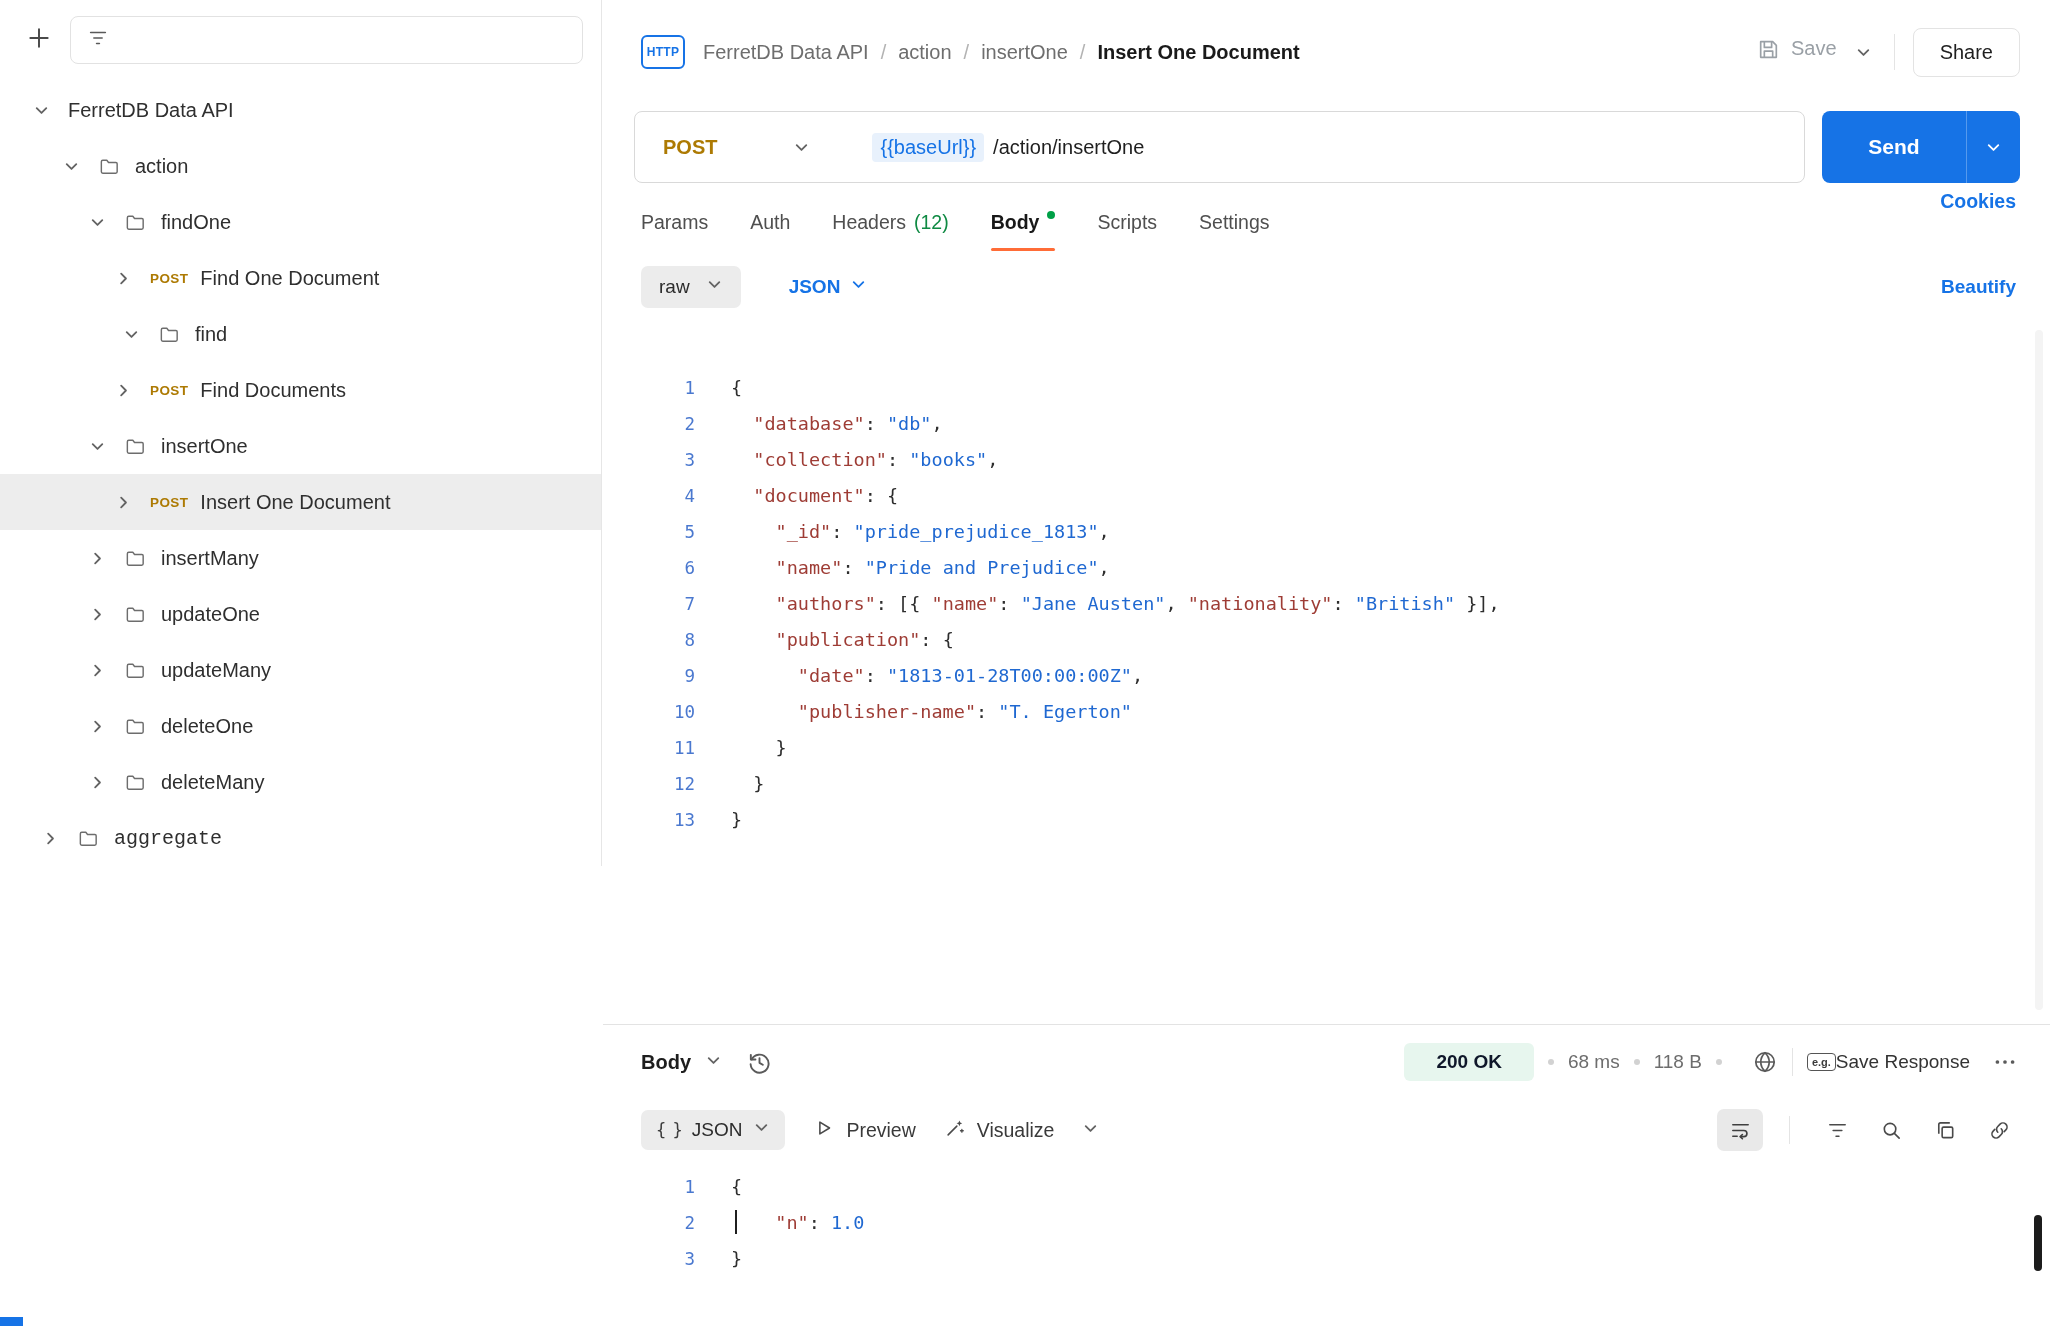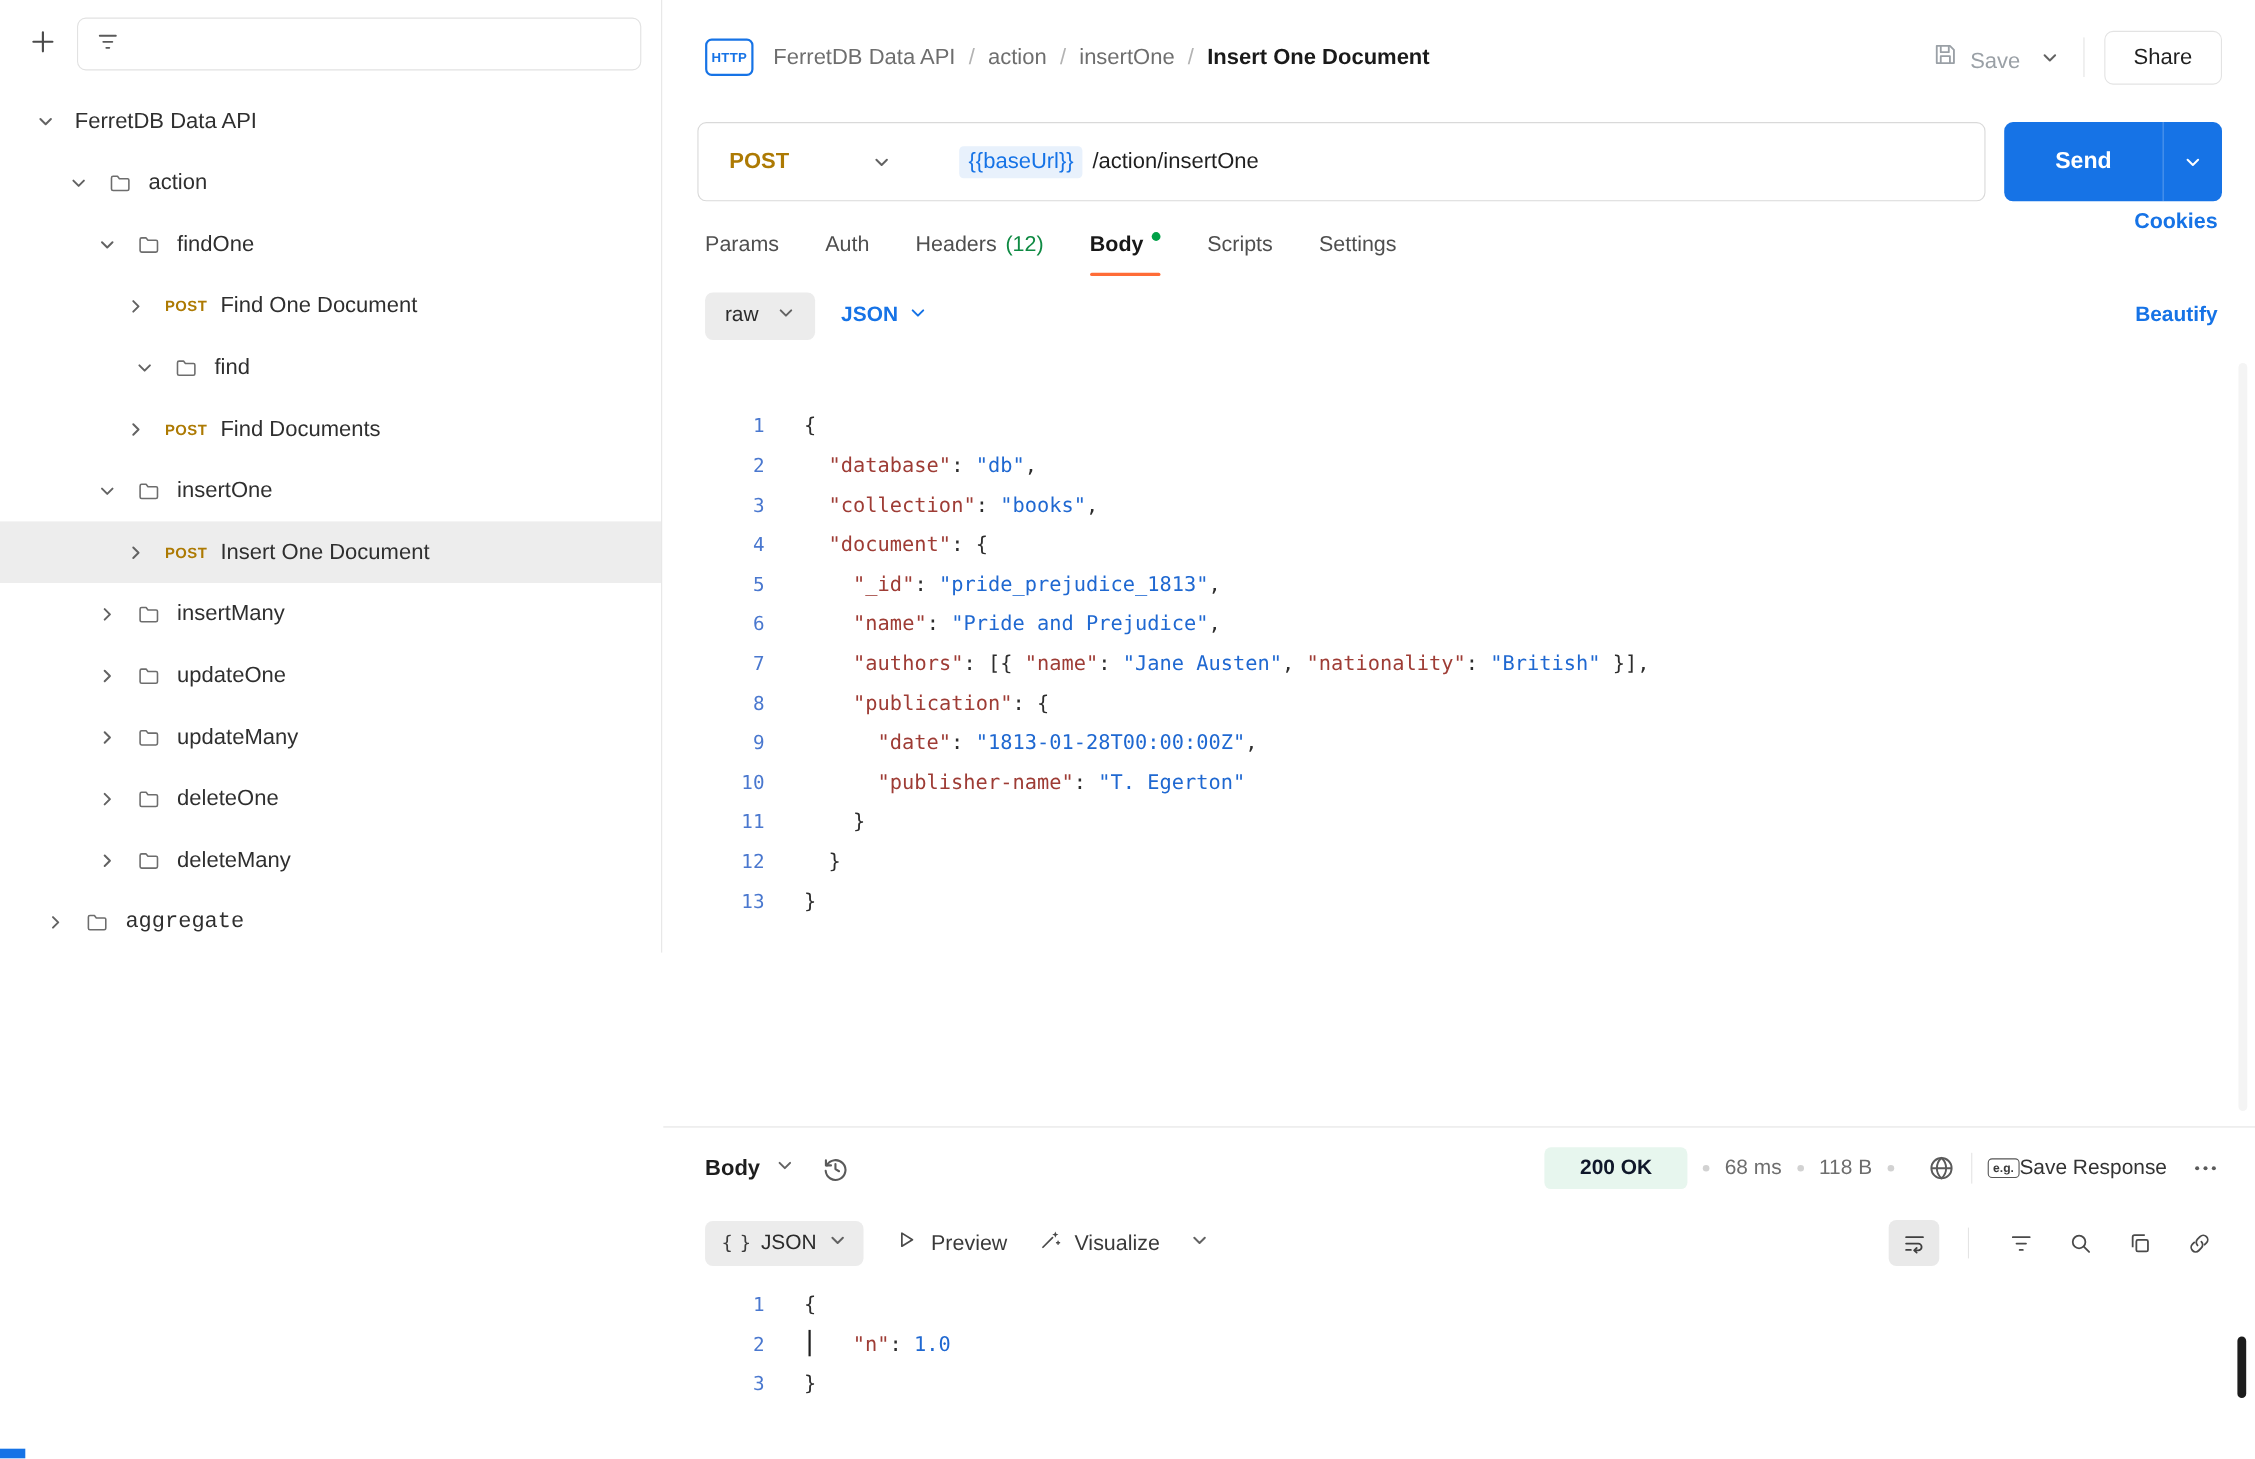--- a/index.html
+++ b/index.html
@@ -27,21 +27,21 @@
   .main { position:absolute; left:603px; top:0; right:0; height:100%; }
 
   .topbar { height:104px; display:flex; align-items:center; padding:0 30px 0 38px; }
   .http-icon { min-width:44px; height:34px; border:2px solid #1673e6; border-radius:6px;
     color:#1673e6; font-size:12px; font-weight:700; display:flex; align-items:center;
     justify-content:center; letter-spacing:.3px; margin-right:18px; flex:none; }
   .breadcrumb { display:flex; align-items:center; gap:12px; font-size:20px; color:#6e6e6e; flex:1; min-width:0; white-space:nowrap; }
   .breadcrumb .sep { color:#b3b3b3; }
   .breadcrumb .current { color:#1a1a1a; font-weight:700; }
   .topbar-actions { display:flex; align-items:center; flex:none; }
-  .save-group { display:flex; align-items:flex-end; gap:10px; color:#9aa0a6; font-size:20px; cursor:pointer; }
+  .save-group { display:flex; align-items:flex-start; gap:10px; color:#9aa0a6; font-size:20px; cursor:pointer; }
   .chev-btn { margin:0 4px 0 18px; display:flex; cursor:pointer; }
   .vdiv { width:1px; height:36px; background:#e4e4e4; margin:0 18px; flex:none; }
   .vdiv.sm { height:28px; margin:0 14px; }
   .share-btn { font-family:inherit; font-size:20px; color:#1f1f1f; background:#fff;
     border:1px solid #e3e3e3; border-radius:8px; padding:12px 26px; cursor:pointer; }
 
   .request-row { height:86px; display:flex; align-items:center; gap:17px; padding:0 30px 0 31px; }
   .url-box { flex:1; height:72px; border:1px solid #d9d9d9; border-radius:8px;
     display:flex; align-items:center; background:#fff; }
   .method-select { display:flex; align-items:center; padding:0 0 0 28px; cursor:pointer; }
@@ -56,21 +56,21 @@
 
   .tabs-row { height:64px; display:flex; padding:0 34px 0 38px; }
   .tabs { display:flex; align-items:center; gap:42px; height:100%; }
   .tab { position:relative; height:100%; display:flex; align-items:center; font-size:19.5px; color:#4f4f4f; cursor:pointer; gap:8px; white-space:nowrap; }
   .tab .count { color:#0f8a43; }
   .tab.active { color:#181818; font-weight:600; }
   .tab.active::after { content:""; position:absolute; left:0; right:0; bottom:3px; height:3px; background:#ff6c37; border-radius:2px; }
   .tab .bdot { width:8px; height:8px; border-radius:50%; background:#00a047; margin-top:-14px; }
   .cookies { margin-left:auto; color:#1673e6; font-size:19.5px; font-weight:600; cursor:pointer; }
 
-  .subtool-row { height:66px; display:flex; align-items:center; gap:24px; padding:0 34px 0 38px; }
+  .subtool-row { height:66px; display:flex; align-items:center; gap:48px; padding:0 34px 0 38px; }
   .raw-chip { display:flex; align-items:center; gap:16px; background:#ececec; border-radius:7px; padding:10px 18px; font-size:19px; color:#2c2c2c; cursor:pointer; }
   .lang-select { display:flex; align-items:center; gap:10px; color:#1673e6; font-size:19px; font-weight:600; cursor:pointer; }
   .beautify { margin-left:auto; color:#1673e6; font-size:19px; font-weight:600; cursor:pointer; }
 
   .editor { position:relative; height:704px; padding-top:50px; }
   .code-line { display:flex; height:36px; line-height:36px; font-family:"DejaVu Sans Mono", monospace; font-size:18.5px; white-space:pre; }
   .gutter { width:92px; text-align:right; color:#4a78cf; flex:none; font-size:17.5px; }
   .code-content { padding-left:36px; }
   .tk-p { color:#2d2d2d; }
   .tk-k { color:#9e3c35; }

